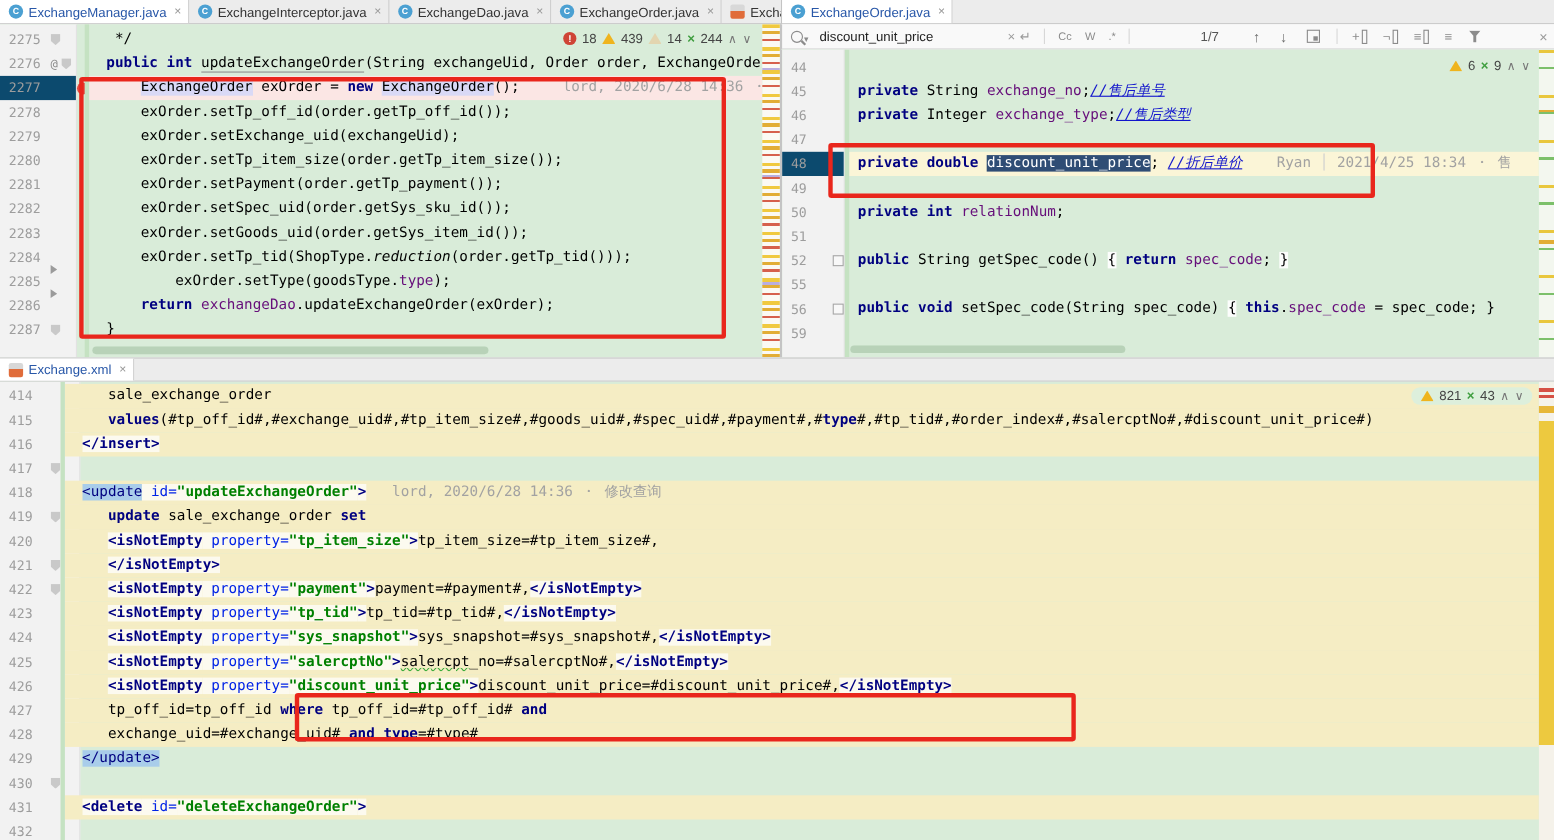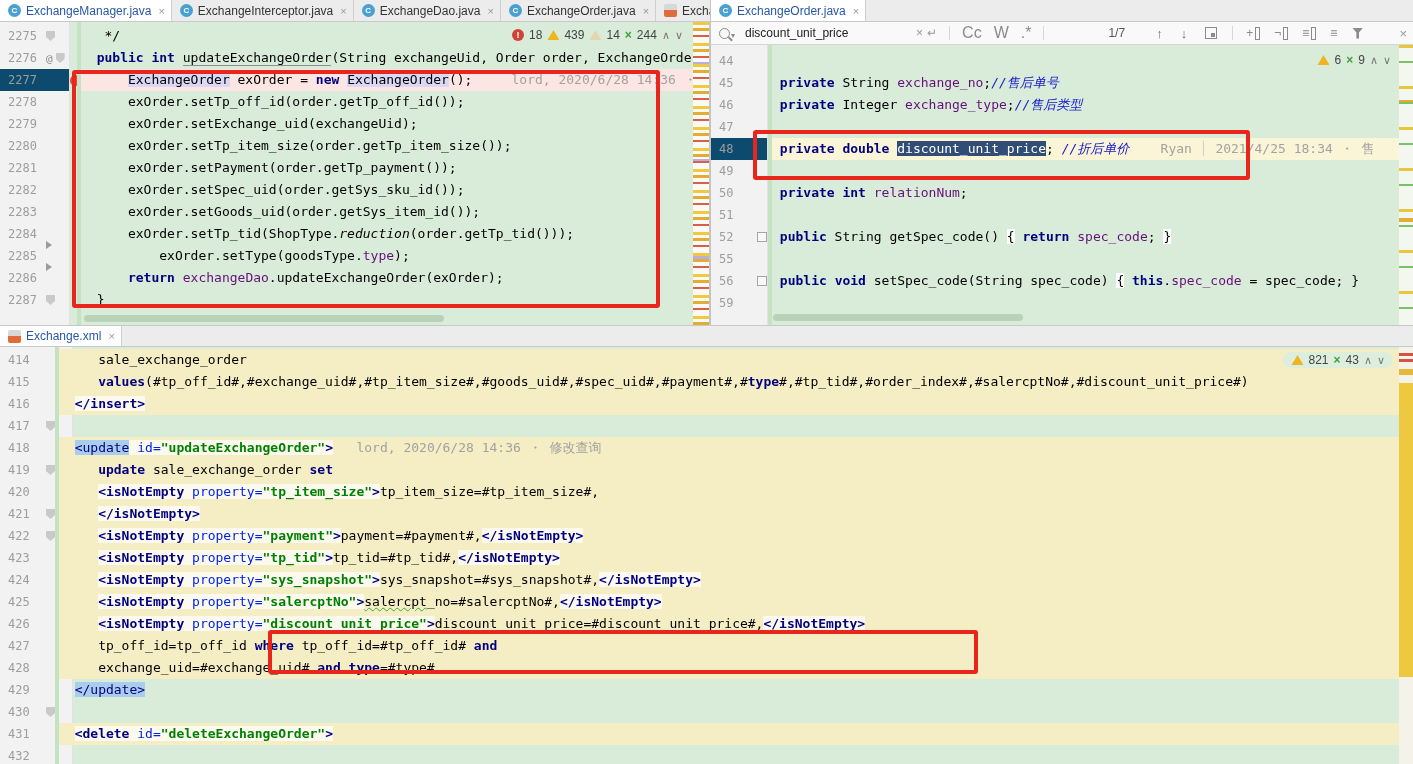--- a/index.html
+++ b/index.html
@@ -45,21 +45,21 @@
   .gbg{background:#0c4a6e;gap:24px;}
   .crow{height:22px;white-space:pre;font:13px/22px "DejaVu Sans Mono",monospace;color:#000;}
   .bg-y{background:#f5edc4;}
   .bg-cream{background:#fbf5d7;}
   .bg-pink{background:#fbe6e4;}
   
   .sg-k{color:#000080;font-weight:bold;}
   .sg-p{color:#000;}
   .sg-f{color:#660e7a;}
   .sg-i{font-style:italic;}
-  .sg-c{color:#1215cc;font-style:italic;}
+  .sg-c{color:#1215cc;font-style:italic;text-decoration:underline;}
   .sg-a{color:#a2a2a2;}
   .sg-ad{color:#cfcfcf;}
   .sg-hl{background:#d9d9f6;}
   .sg-sel{background:#2f4d75;color:#fff;}
   .sg-t{color:#000080;font-weight:bold;background:rgba(255,255,255,.72);}
   .sg-at{color:#0023e6;background:rgba(255,255,255,.72);}
   .sg-s{color:#008000;font-weight:bold;background:rgba(255,255,255,.72);}
   .sg-bt{color:#000080;font-weight:normal;background:#a9cdea;}
   .sg-fm{background:rgba(255,255,255,.9);}
   .sg-u{border-bottom:1px solid #8f8f8f;}
@@ -103,21 +103,21 @@
   .s-mag{width:9px;height:9px;border:1.5px solid #8b8b8b;border-radius:50%;position:relative;
          margin-left:8px;flex:0 0 9px;}
   .s-mag::after{content:"";position:absolute;width:5px;height:1.5px;background:#8b8b8b;
                 transform:rotate(45deg);left:8px;top:9px;}
   .s-caret{color:#8b8b8b;font-size:8px;margin:4px 2px 0 1px;}
   #search-input{border:0;background:transparent;outline:none;font:12px "Liberation Sans",sans-serif;
                 color:#222;width:165px;margin-left:6px;}
   .s-x{color:#9a9a9a;margin:0 4px;font-size:12px;}
   .s-nl{color:#9a9a9a;margin:0 6px 0 0;font-size:12px;}
   .s-div{width:1px;height:14px;background:#d7d7d7;margin:0 6px;}
-  .s-tog{color:#8b8b8b;margin:0 6px;font-size:16px;}
+  .s-tog{color:#8b8b8b;margin:0 6px;font-size:10px;}
   .s-count{color:#555;margin:0 22px 0 58px;}
   .s-arrow{color:#6d6d6d;margin:0 9px;font-size:13px;}
   .s-box{width:10px;height:10px;border:1px solid #8b8b8b;position:relative;margin:0 9px;}
   .s-box::after{content:"";position:absolute;right:1px;bottom:1px;width:4px;height:4px;background:#8b8b8b;}
   .s-ico{display:inline-flex;align-items:center;color:#8b8b8b;margin:0 7px;font-size:12px;}
   .s-ico .bar{width:3px;height:11px;border:1px solid #8b8b8b;margin-left:2px;display:inline-block;}
   .s-funnel{width:11px;height:11px;background:#8b8b8b;margin:0 8px;
             clip-path:polygon(0 0,100% 0,62% 45%,62% 100%,38% 100%,38% 45%);}
   .s-close{margin-left:auto;margin-right:6px;color:#9a9a9a;font-size:13px;}
   

